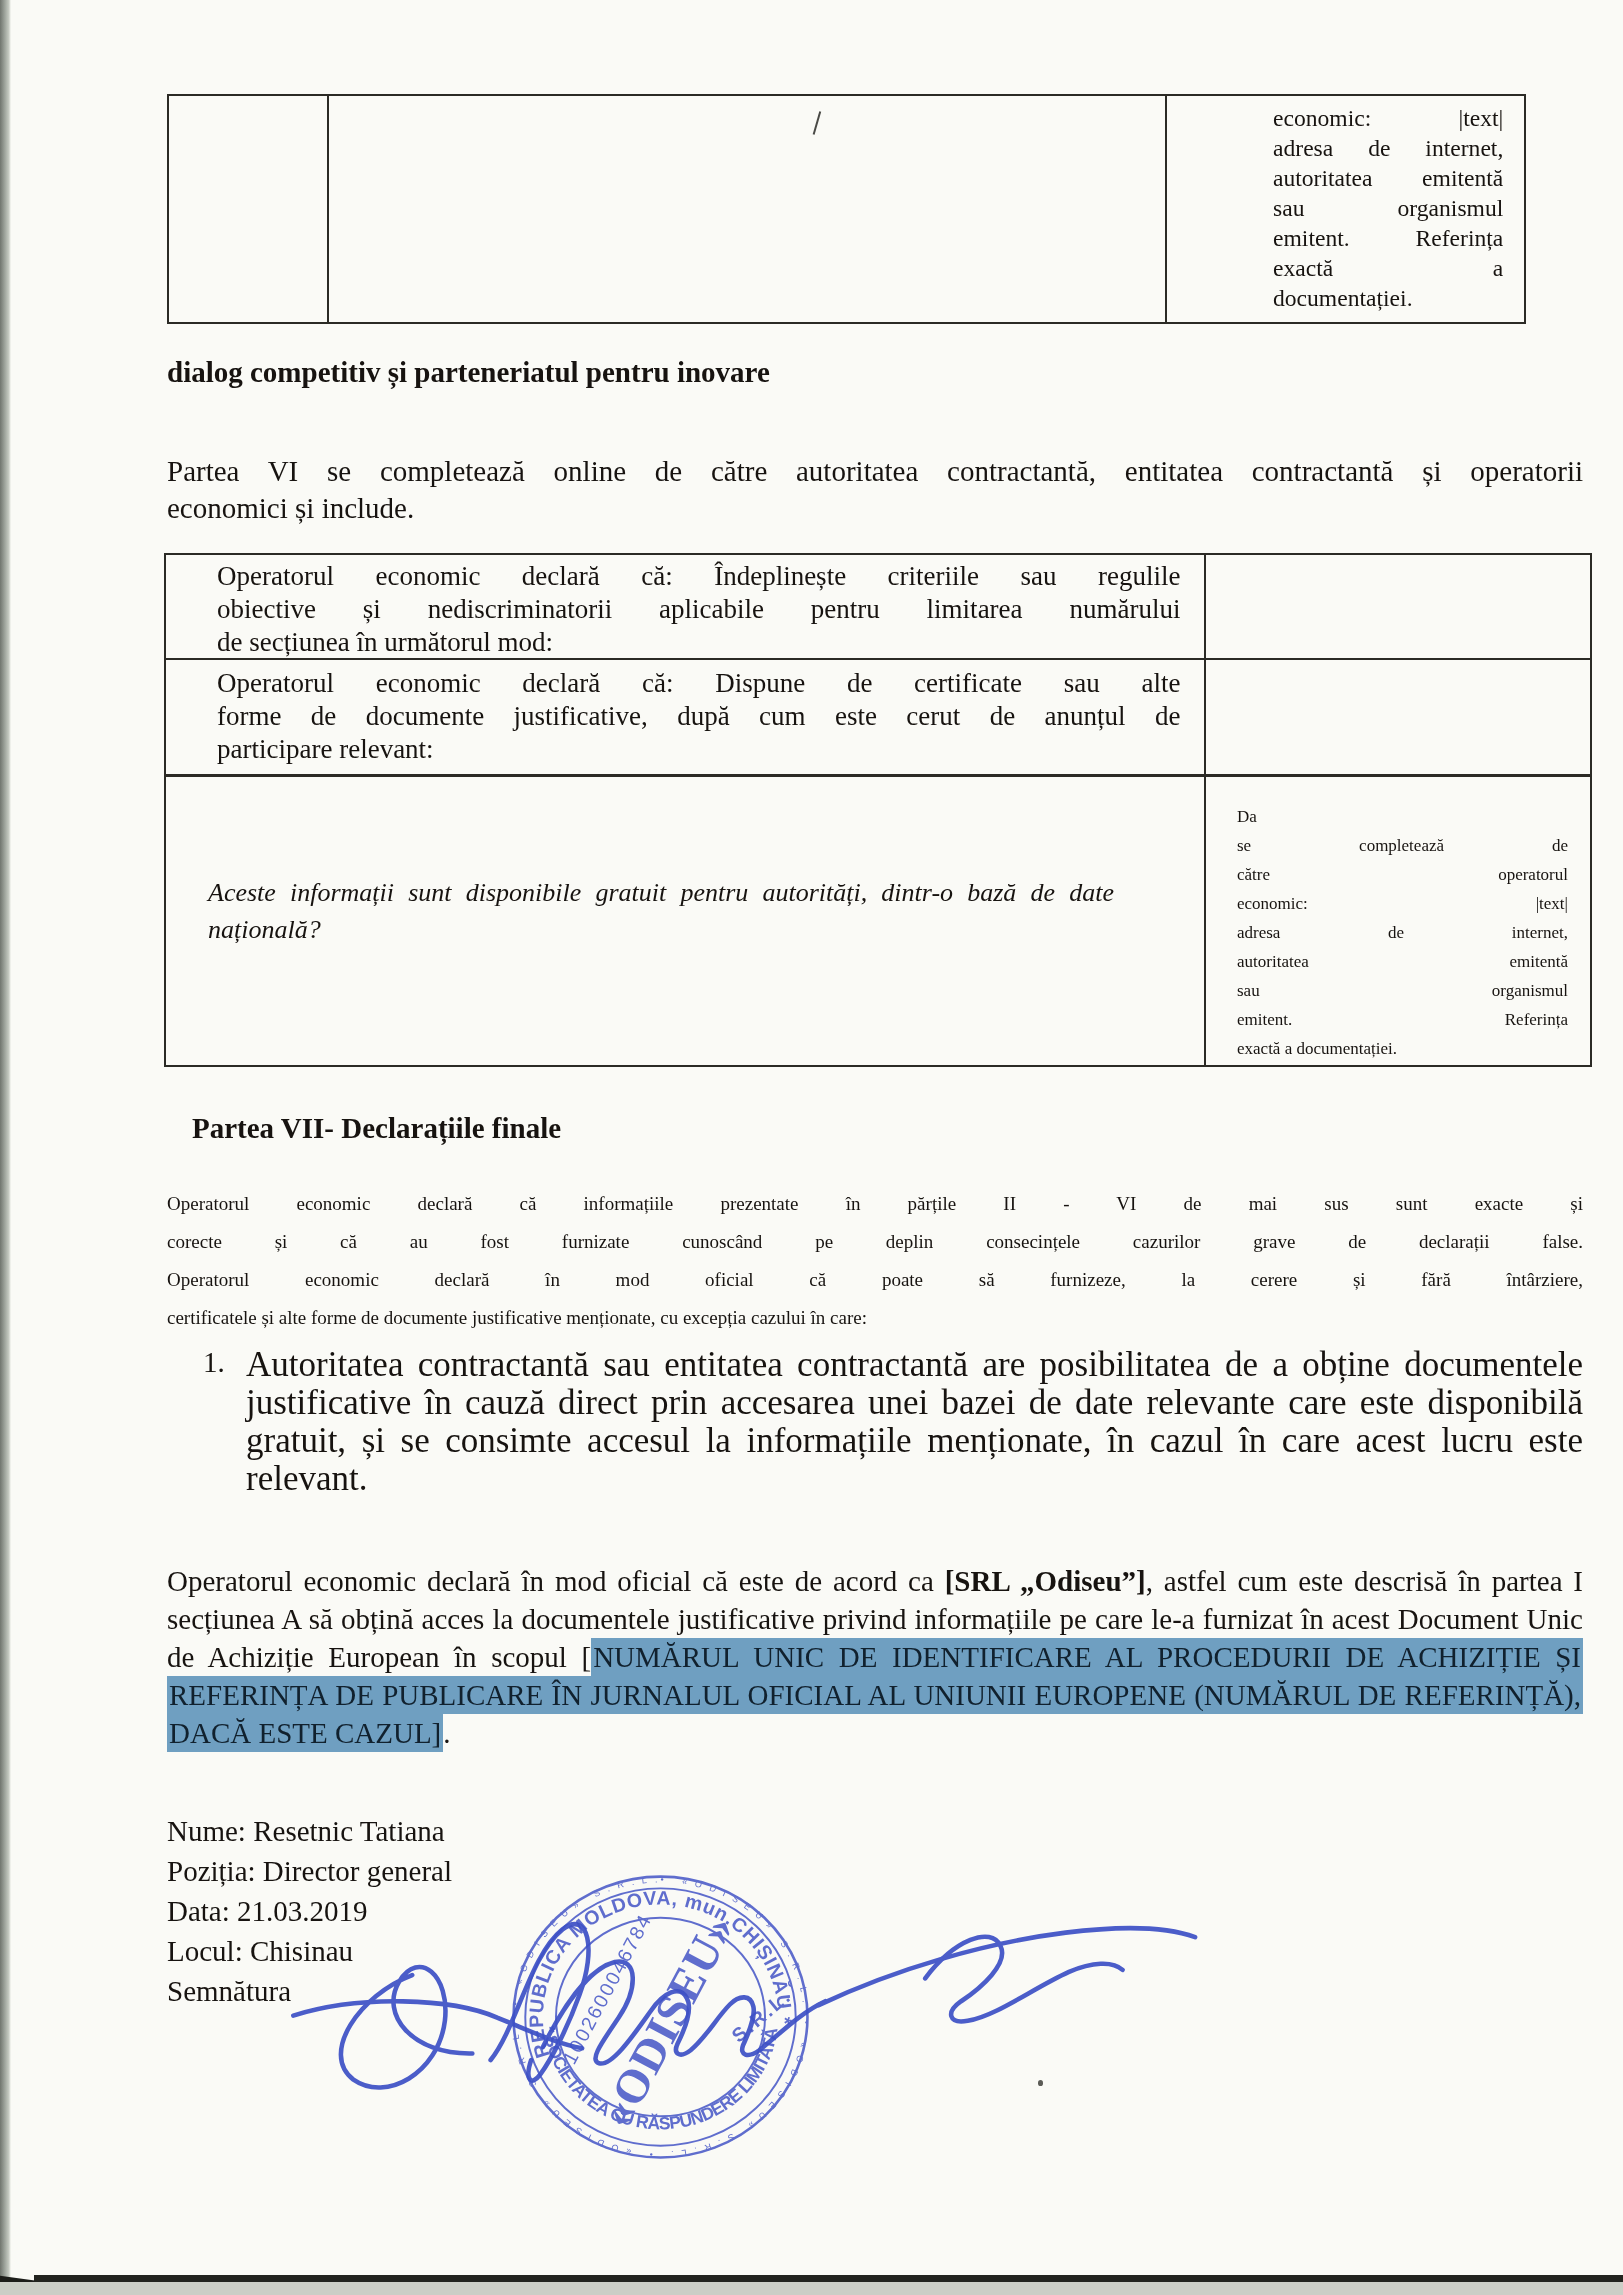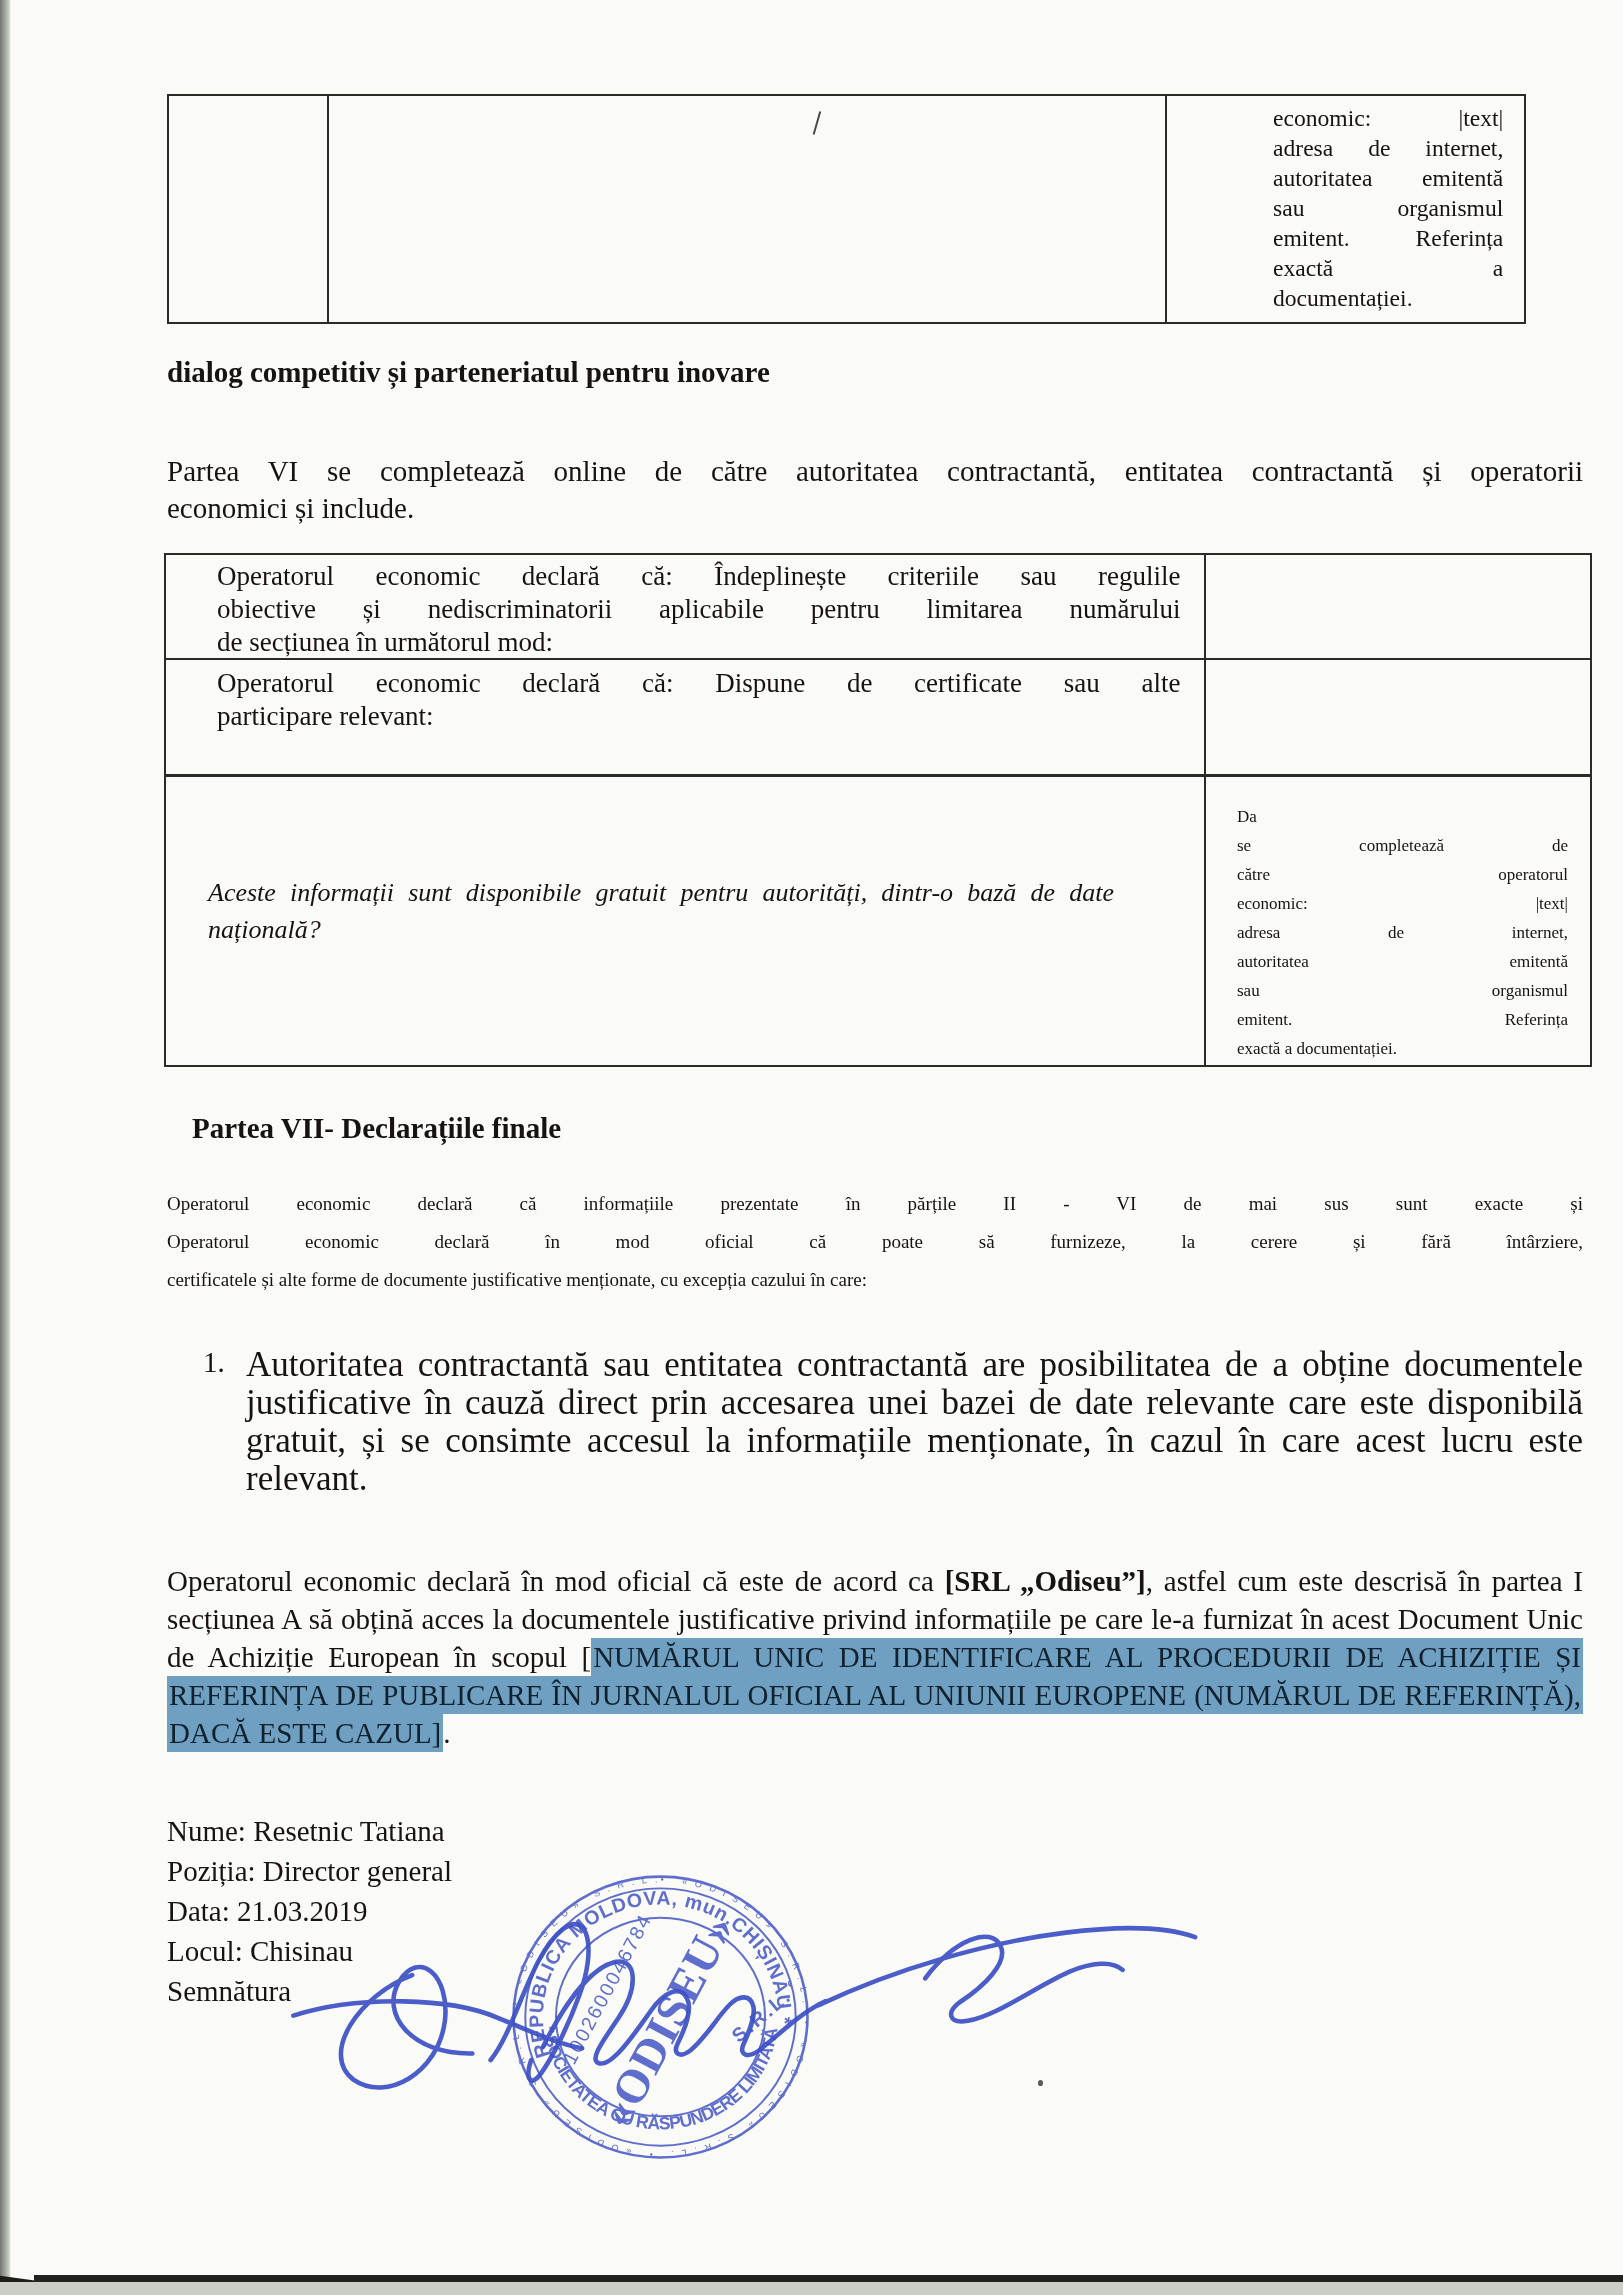--- a/index.html
+++ b/index.html
@@ -93,20 +93,21 @@
     <div class="hline1"></div>
     <div class="hline2"></div>
     <div class="vline"></div>
     <div class="r1">
         <div class="ln">Operatorul economic declară că: Îndeplinește criteriile sau regulile</div>
         <div class="ln">obiective și nediscriminatorii aplicabile pentru limitarea numărului</div>
         <div class="ln">de secțiunea în următorul mod:</div>
       </div>
     <div class="r2">
         <div class="ln">Operatorul economic declară că: Dispune de certificate sau alte</div>
+        <div class="ln">forme de documente justificative, după cum este cerut de anunțul de</div>
         <div class="ln">participare relevant:</div>
       </div>
     <div class="r3q">
         <div class="ln">Aceste informații sunt disponibile gratuit pentru autorități, dintr-o bază de date</div>
         <div class="ln">națională?</div>
       </div>
     <div class="r3a">
         <div class="ln">Da</div>
         <div class="ln">se completează de</div>
         <div class="ln">către operatorul</div>
@@ -115,20 +116,21 @@
         <div class="ln">autoritatea emitentă</div>
         <div class="ln">sau organismul</div>
         <div class="ln">emitent. Referința</div>
         <div class="ln">exactă a documentației.</div>
       </div>
   </div>
 
   <div class="p7-heading">Partea VII- Declarațiile finale</div>
   <div class="p7-decl">
       <div class="ln">Operatorul economic declară că informațiile prezentate în părțile II - VI de mai sus sunt exacte și</div>
+      <div class="ln">corecte și că au fost furnizate cunoscând pe deplin consecințele cazurilor grave de declarații false.</div>
       <div class="ln">Operatorul economic declară în mod oficial că poate să furnizeze, la cerere și fără întârziere,</div>
       <div class="ln">certificatele și alte forme de documente justificative menționate, cu excepția cazului în care:</div>
     </div>
 
   <div class="p7-list">
     <div class="marker">1.</div>
     <div class="li-lines">
         <div class="ln">Autoritatea contractantă sau entitatea contractantă are posibilitatea de a obține documentele</div>
         <div class="ln">justificative în cauză direct prin accesarea unei bazei de date relevante care este disponibilă</div>
         <div class="ln">gratuit, și se consimte accesul la informațiile menționate, în cazul în care acest lucru este</div>

